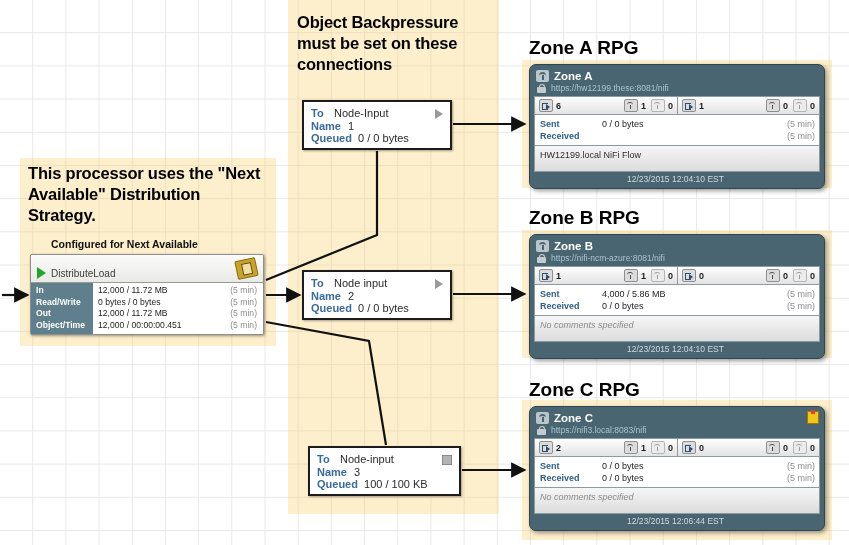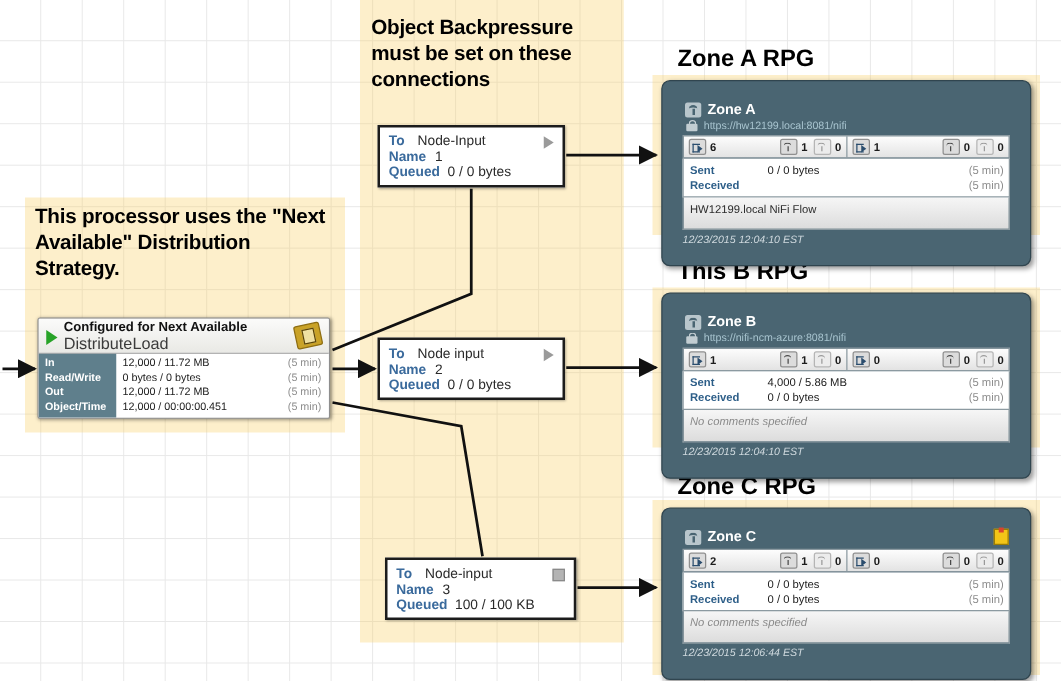--- a/index.html
+++ b/index.html
@@ -39,21 +39,21 @@
   
   .annotation {
     position: absolute;
     font-weight: bold;
     color: #000000;
     line-height: 1.26;
     letter-spacing: -0.2px;
   }
   #anno-strategy { left: 28px;  top: 163px; width: 238px; font-size: 16.5px; }
   #anno-backpressure { left: 297px; top: 12px; width: 200px; font-size: 16.5px; }
-  .zone-title { font-size: 19px; font-weight: bold; color: #000; margin-left: 13px; }
+  .zone-title { font-size: 19px; font-weight: bold; color: #000; }
   #title-zoneA { position: absolute; left: 529px; top: 37px; }
   #title-zoneB { position: absolute; left: 529px; top: 207px; }
   #title-zoneC { position: absolute; left: 529px; top: 379px; }
 
   
   #wires { position: absolute; left: 0; top: 0; width: 849px; height: 545px; }
 
   
   .conn-box {
     position: absolute;
@@ -104,21 +104,21 @@
     top: 254px;
     width: 234px;
     box-sizing: border-box;
     background: #f3f3f0;
     border: 1px solid #8e8e8e;
     border-radius: 2px;
     box-shadow: 1px 1px 3px rgba(0,0,0,0.4);
   }
   #proc-header {
     display: flex;
-    align-items: center;
+    align-items: flex-end;
     padding: 4px 5px 3px 6px;
     background: linear-gradient(to bottom, #fbfbfa, #e9e9e5);
     position: relative;
     height: 27px;
     box-sizing: border-box;
   }
   .proc-run-icon {
     width: 0; height: 0;
     border-left: 9px solid #27a327;
     border-top: 6px solid transparent;
@@ -127,22 +127,23 @@
     flex: 0 0 auto;
   }
   #proc-names { line-height: 1.15; }
   #proc-title {
     font-size: 10.5px;
     font-weight: bold;
     color: #111;
     white-space: nowrap;
   }
   #proc-type {
-    font-size: 13px;
+    font-size: 10px;
     color: #3b3b3b;
+    margin-top: 17px;
   }
   #proc-badge {
     position: absolute;
     right: 6px;
     top: 4px;
     width: 19px;
     height: 17px;
     background: #c9a227;
     border: 1px solid #8d6d12;
     border-radius: 2px;
@@ -184,21 +185,21 @@
   }
 
   
   .rpg {
     position: absolute;
     width: 296px;
     box-sizing: border-box;
     background: #4a6572;
     border: 1px solid #30454f;
     border-radius: 7px;
-    padding: 16px;
+    padding: 4px;
     box-shadow: 2px 2px 4px rgba(0,0,0,0.4);
   }
   #rpg-a { left: 529px; top: 64px; }
   #rpg-b { left: 529px; top: 234px; }
   #rpg-c { left: 529px; top: 406px; }
 
   .rpg-head {
     position: relative;
     padding: 1px 2px 3px 2px;
   }
@@ -381,22 +382,21 @@
     font-size: 9px;
     color: #2c2c2c;
     padding: 4px 5px;
     height: 26px;
     box-sizing: border-box;
   }
   .rpg-comment.placeholder { color: #8a8a8a; font-style: italic; }
   .rpg-time {
     color: #cfd9de;
     font-size: 8.5px;
-    font-style: italic;
-    text-align: left;
+    text-align: center;
     padding: 2px 3px 0 0;
   }
 </style>
 </head>
 <body>
 
 <div id="canvas">
 
   <div class="region" id="region-left"></div>
   <div class="region" id="region-mid"></div>
@@ -426,21 +426,21 @@
 
       <path d="M 462,470 L 525,470" marker-end="url(#arrow)"></path>
     </g>
   </svg>
 
   <div class="annotation" id="anno-strategy">This processor uses the "Next Available" Distribution Strategy.</div>
 
   <div class="annotation" id="anno-backpressure">Object Backpressure must be set on these connections</div>
 
   <div class="zone-title" id="title-zoneA">Zone A RPG</div>
-  <div class="zone-title" id="title-zoneB">This B RPG</div>
+  <div class="zone-title" id="title-zoneB">Zone B RPG</div>
   <div class="zone-title" id="title-zoneC">Zone C RPG</div>
 
   <div id="processor">
     <div id="proc-header">
       <div class="proc-run-icon"></div>
       <div id="proc-names">
         <div id="proc-title">Configured for Next Available</div>
         <div id="proc-type">DistributeLoad</div>
       </div>
       <div id="proc-badge"></div>
@@ -516,21 +516,21 @@
   </div>
 
   <div class="rpg" id="rpg-a">
     <div class="rpg-head">
       <div class="rpg-title-row">
         <span class="rpg-icon"></span>
         <span class="rpg-name">Zone A</span>
       </div>
       <div class="rpg-url-row">
         <span class="lock-icon"></span>
-        <span class="rpg-url">https://hw12199.local:8081/nifi</span>
+        <span class="rpg-url">https://hw12199.these:8081/nifi</span>
       </div>
     </div>
     <div class="rpg-counts">
       <div class="counts-half">
         <span class="mini-icon inp"></span>
         <span class="cnt-num">6</span>
         <span class="cnt-spacer"></span>
         <span class="cnt-grp">
           <span class="mini-icon ant"></span>
           <span class="cnt-num">1</span>
@@ -628,20 +628,24 @@
     <div class="rpg-time">12/23/2015 12:04:10 EST</div>
   </div>
 
   <div class="rpg" id="rpg-c">
     <div class="rpg-head">
       <div class="rpg-warn"></div>
       <div class="rpg-title-row">
         <span class="rpg-icon"></span>
         <span class="rpg-name">Zone C</span>
       </div>
+      <div class="rpg-url-row">
+        <span class="lock-icon"></span>
+        <span class="rpg-url">https://nifi3.local:8083/nifi</span>
+      </div>
     </div>
     <div class="rpg-counts">
       <div class="counts-half">
         <span class="mini-icon inp"></span>
         <span class="cnt-num">2</span>
         <span class="cnt-spacer"></span>
         <span class="cnt-grp">
           <span class="mini-icon ant"></span>
           <span class="cnt-num">1</span>
         </span>

